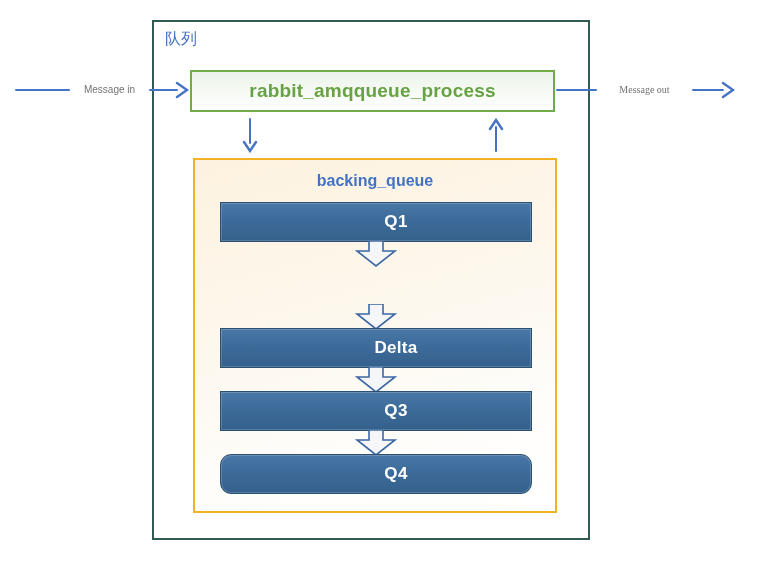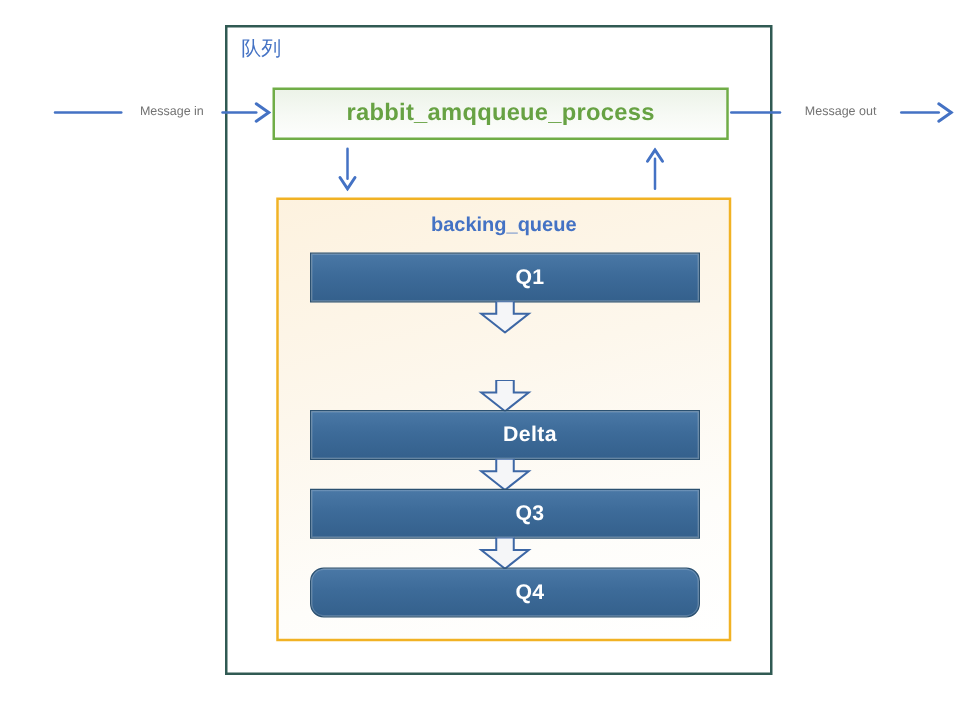--- a/index.html
+++ b/index.html
@@ -1,21 +1,21 @@
 <!DOCTYPE html>
 <html><head>
 <meta charset="utf-8">
 <style>
   * { margin: 0; padding: 0; box-sizing: border-box; }
   html, body { background: #ffffff; }
   body {
     font-family: "Liberation Sans", "DejaVu Sans", sans-serif;
     width: 763px; height: 561px; position: relative; overflow: hidden;
   }
-  .canvas { position: absolute; left: 0; top: 0; width: 616px; height: 561px; background: #ffffff; margin-left: 28px; }
+  .canvas { position: absolute; left: 0; top: 0; width: 616px; height: 561px; background: #ffffff; }
 
   
   .outer-box {
     position: absolute; left: 152px; top: 20px; width: 438px; height: 520px;
     border: 2px solid #305a53; background: #ffffff;
   }
   .outer-label {
     position: absolute; left: 11px; top: 7px;
     color: #4472c4; font-size: 16px; font-weight: 400;
   }
@@ -80,21 +80,21 @@
   <div class="hline" style="left:149px; top:89px; width:29px;"></div>
   <svg class="head-svg" style="left:175px; top:81px;" width="14" height="18" viewBox="0 0 14 18">
     <path d="M2,2 L12,9 L2,16"></path>
   </svg>
 
   <div class="process-box">
     <div class="process-label">rabbit_amqqueue_process</div>
   </div>
 
   <div class="hline" style="left:556px; top:89px; width:41px;"></div>
-  <div class="flow-label" style="left:597px; top:81px; width:95px;">Message out</div>
+  <div class="flow-label" style="left:597px; top:81px; width:95px;font-family:Liberation Serif, serif;">Message out</div>
   <div class="hline" style="left:692px; top:89px; width:32px;"></div>
   <svg class="head-svg" style="left:721px; top:81px;" width="14" height="18" viewBox="0 0 14 18">
     <path d="M2,2 L12,9 L2,16"></path>
   </svg>
 
   <div class="vline" style="left:249px; top:118px; height:26px;"></div>
   <svg class="head-svg" style="left:242px; top:140px;" width="16" height="13" viewBox="0 0 16 13">
     <path d="M2,2 L8,11 L14,2"></path>
   </svg>
 

